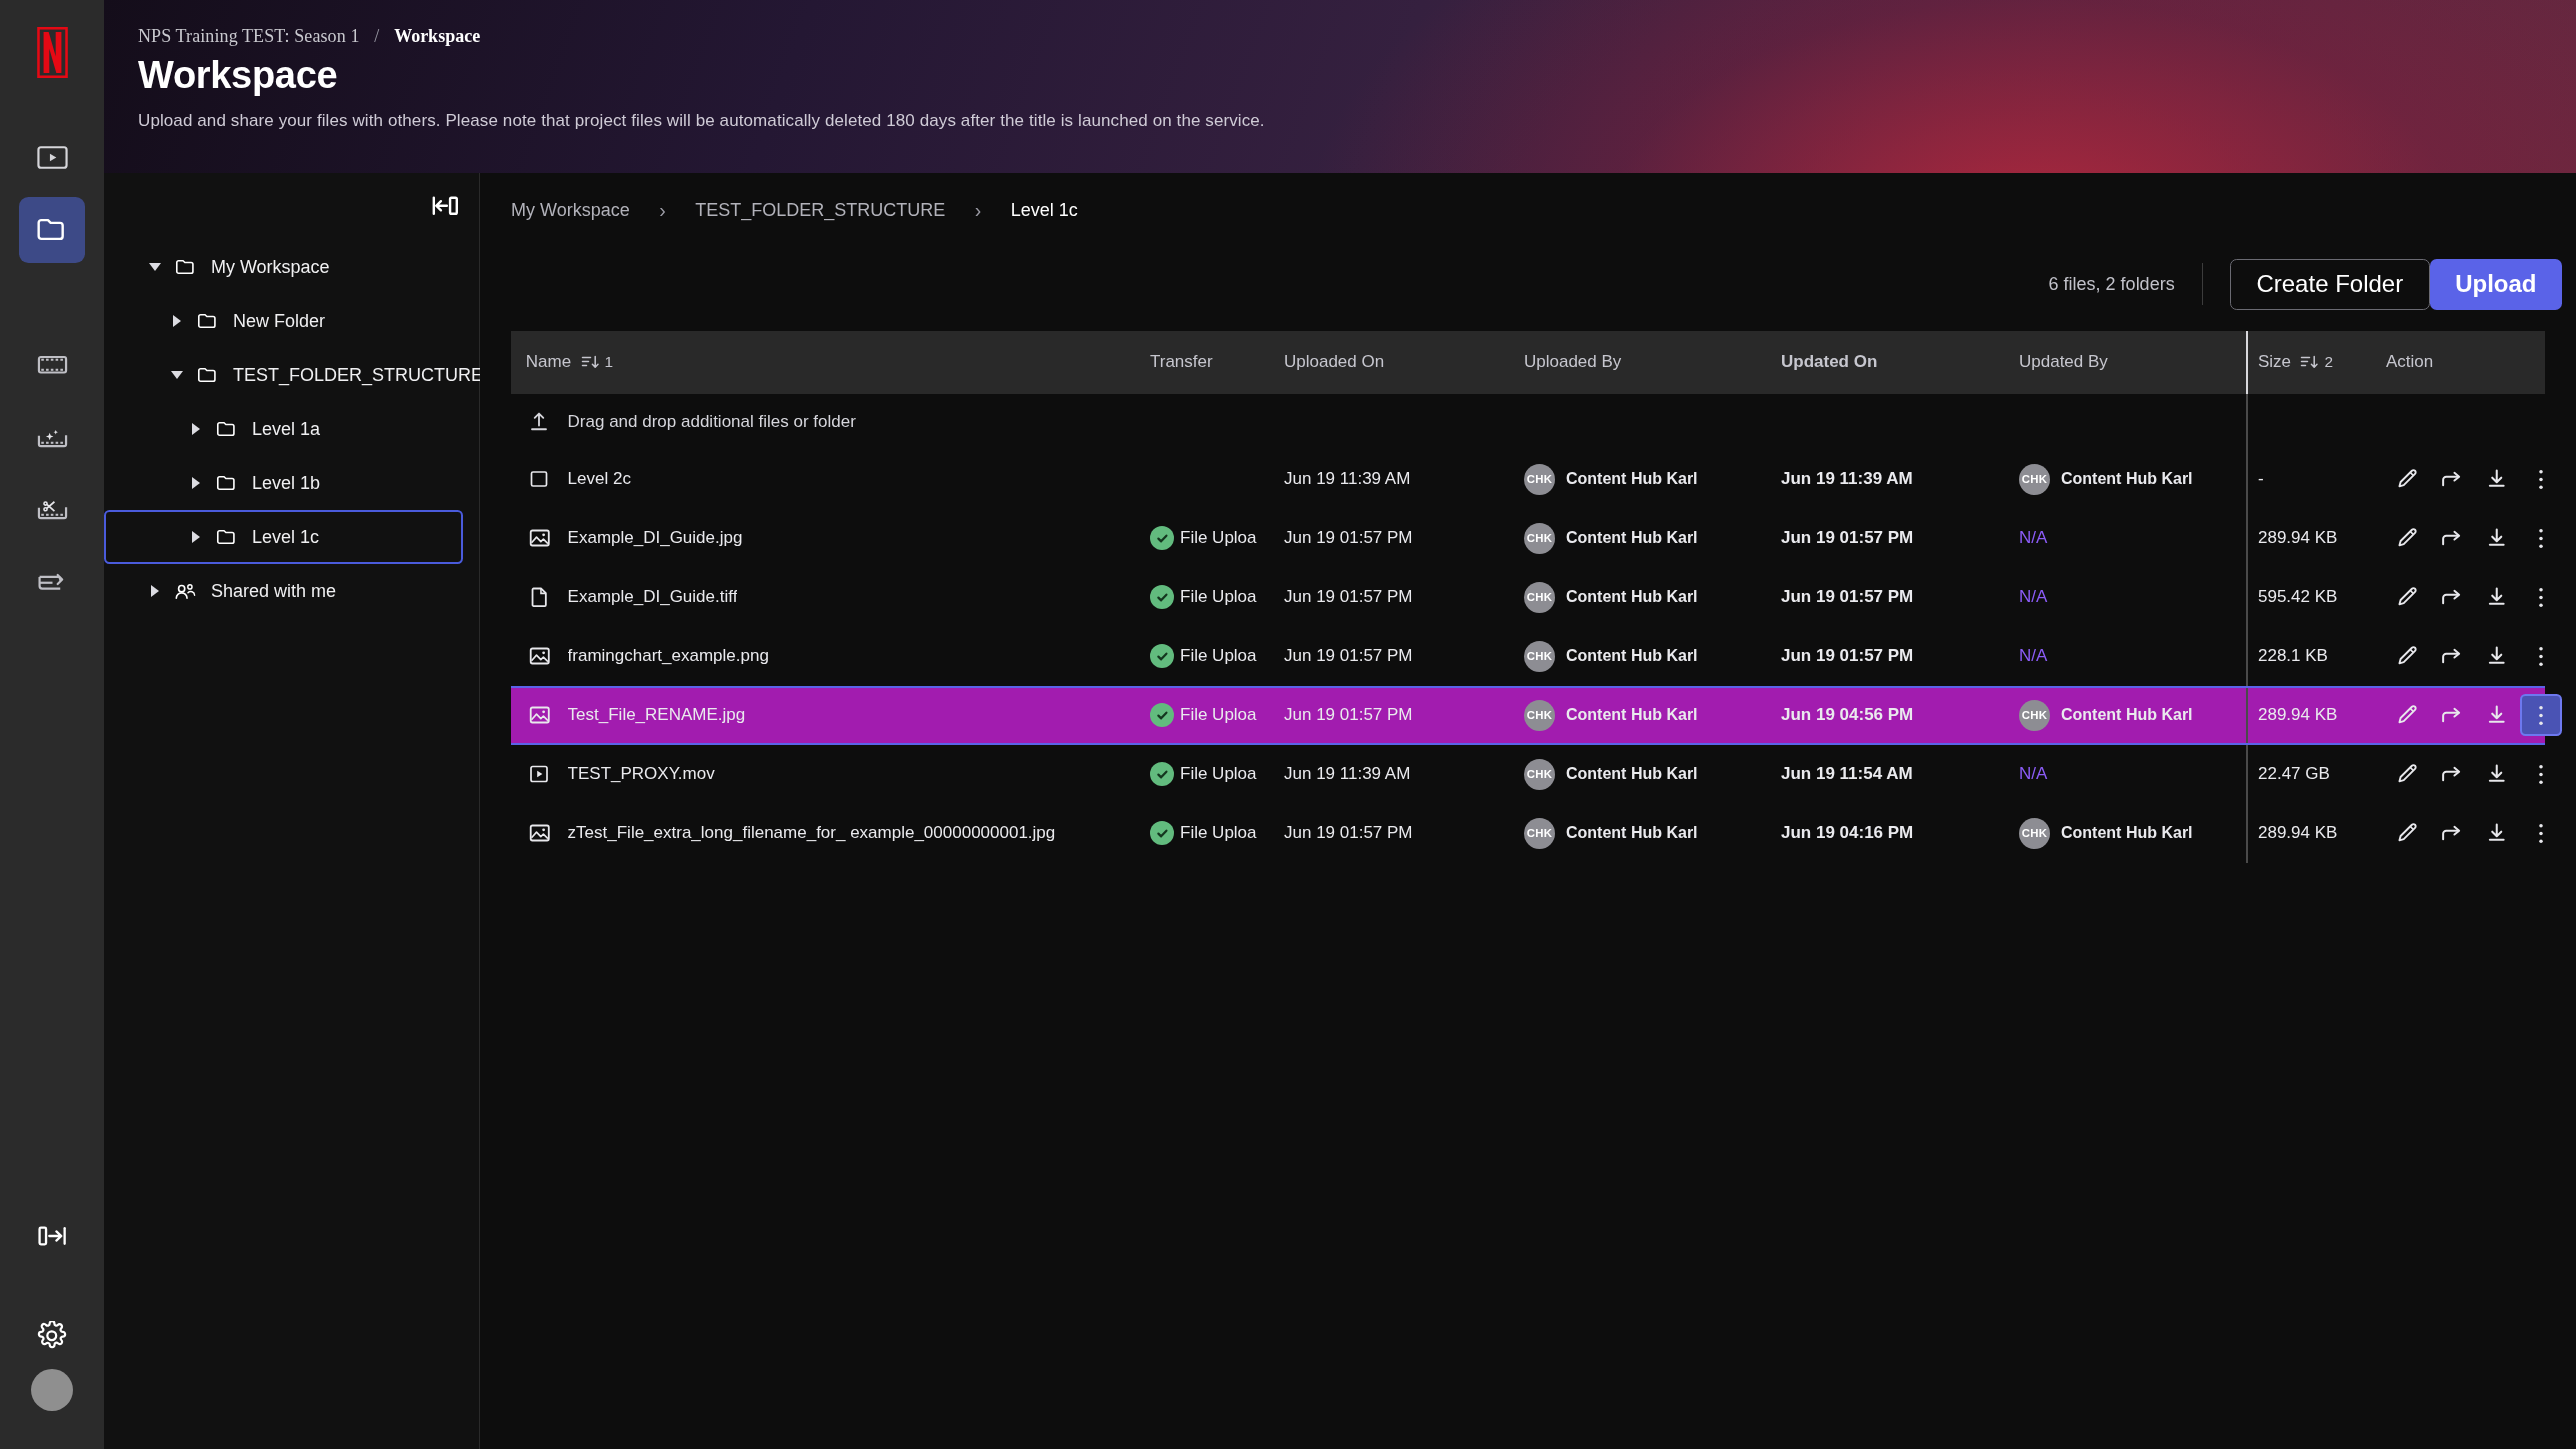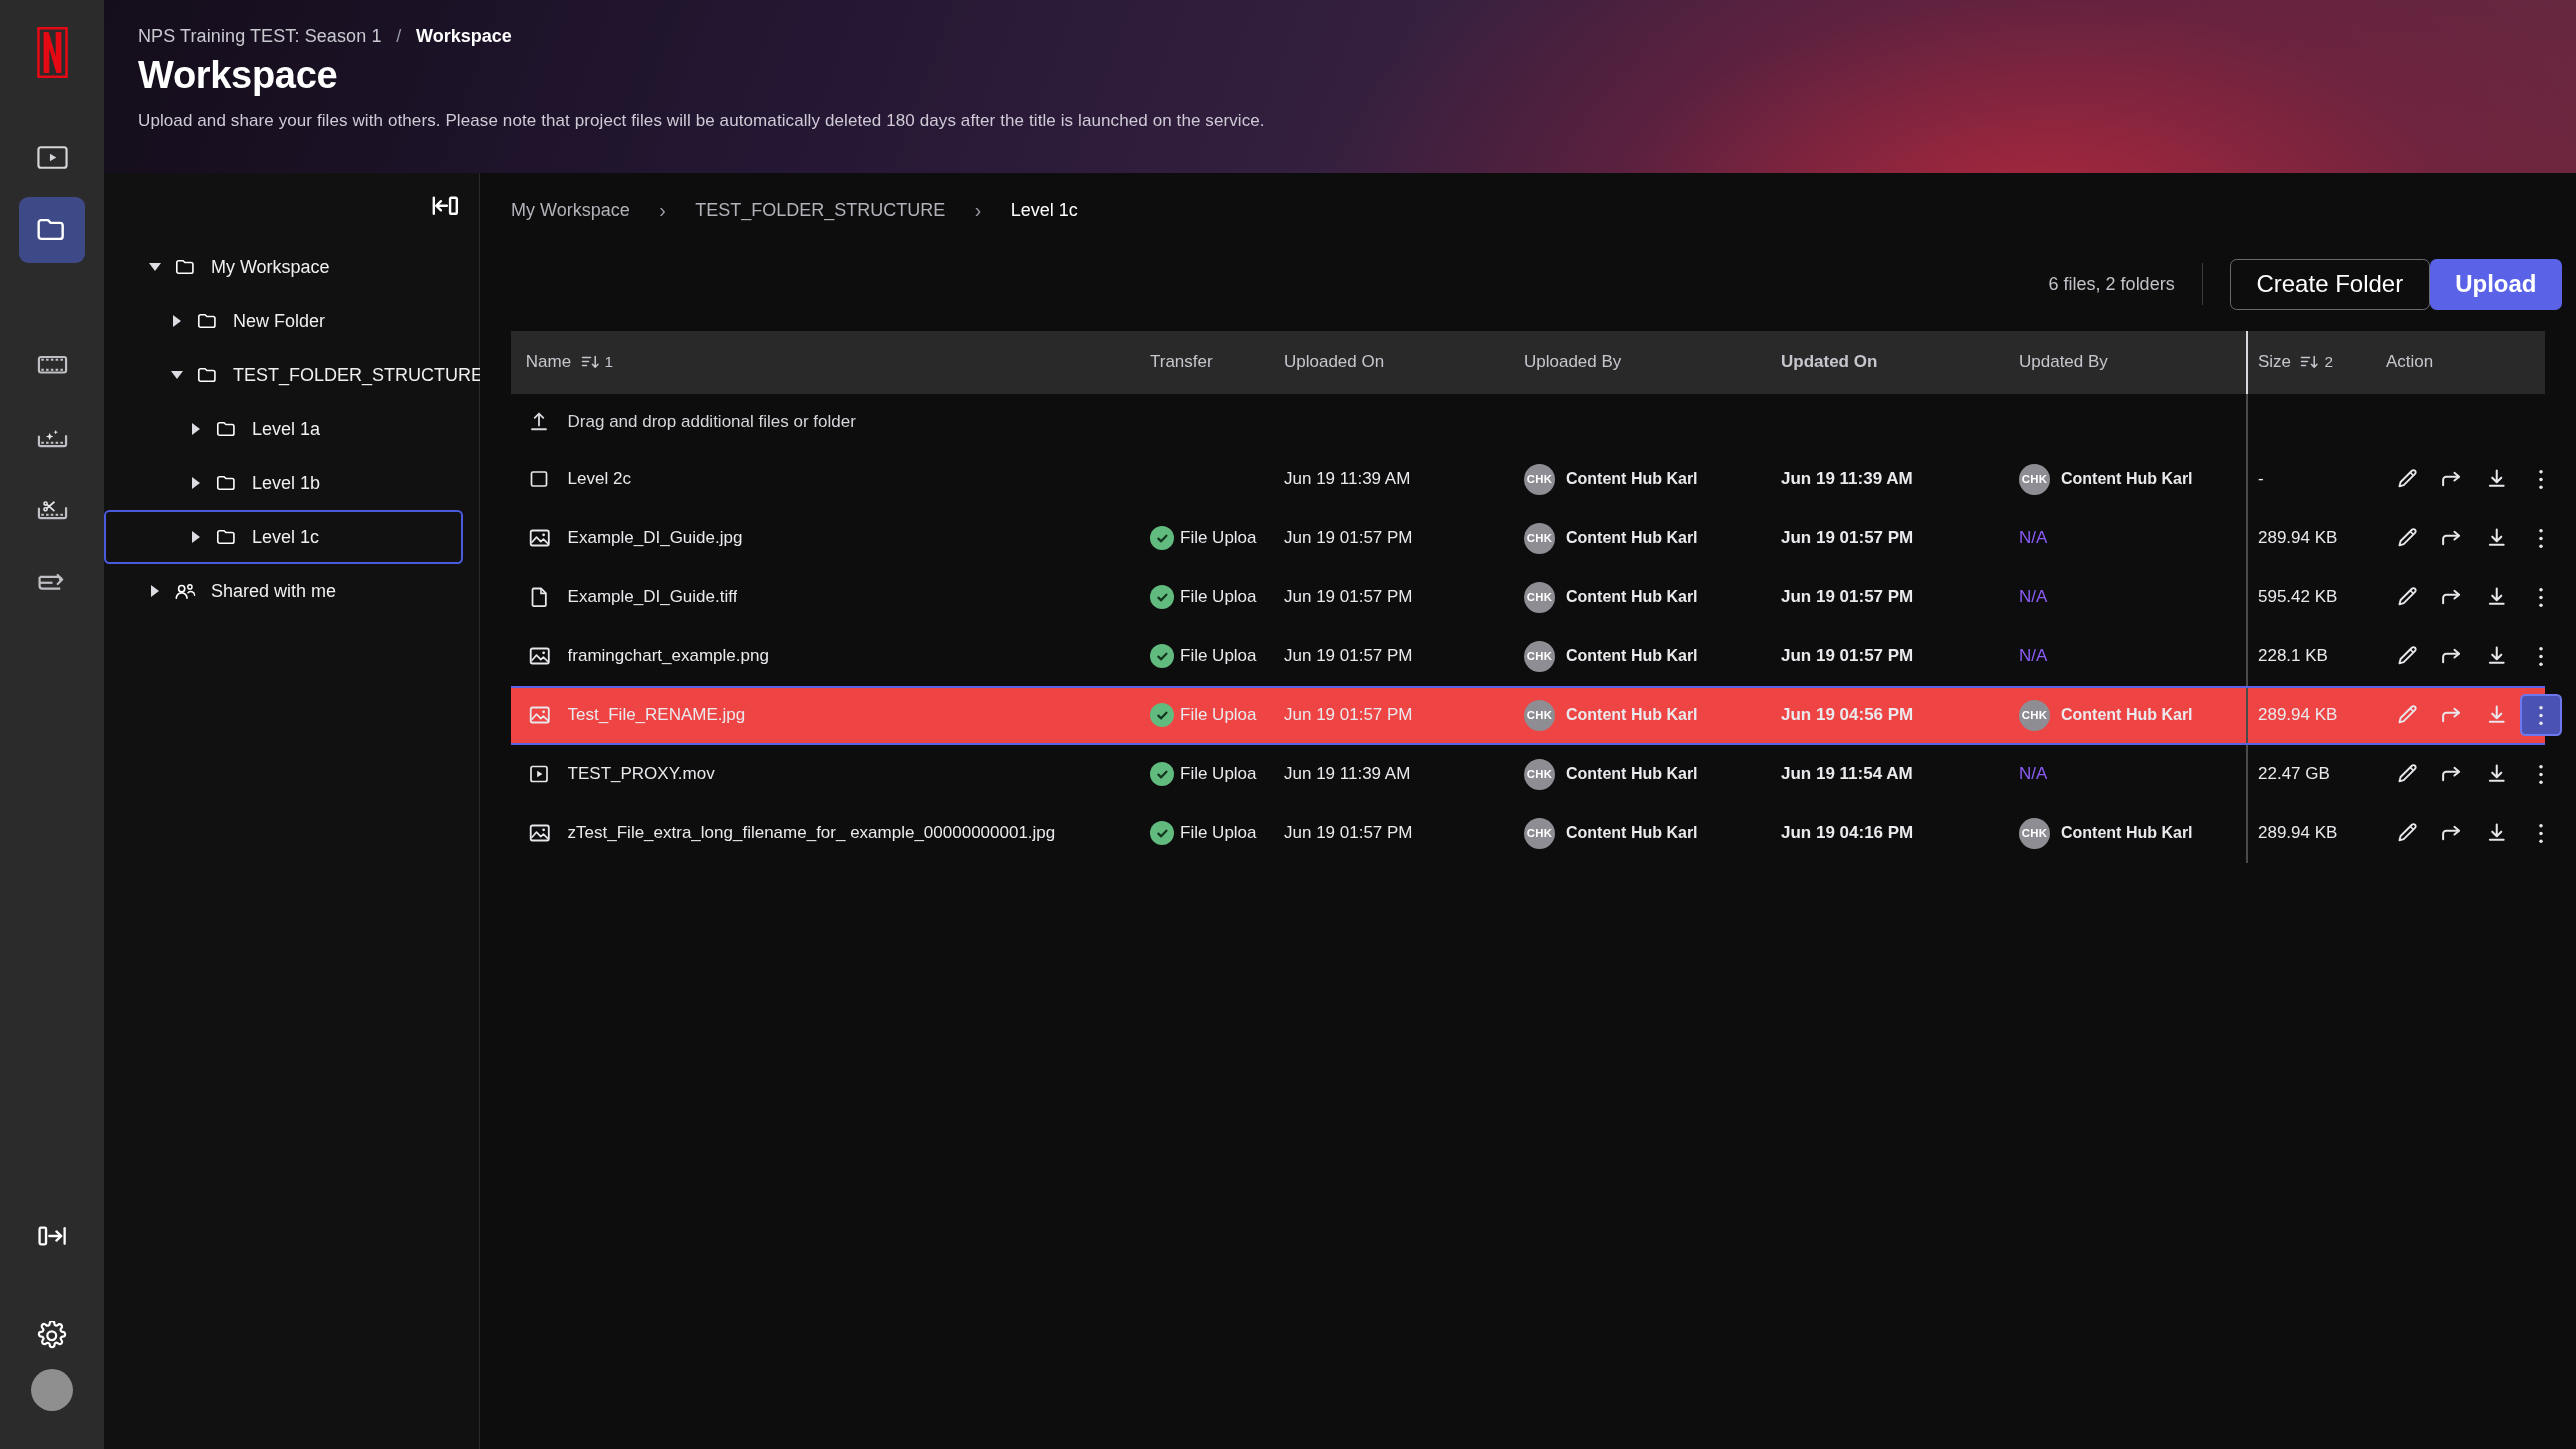--- a/index.html
+++ b/index.html
@@ -37,21 +37,21 @@
 
   
   .banner {
     position: absolute; left: 104px; top: 0;
     width: 2472px; height: 173px;
     background:
       radial-gradient(ellipse 1006px 537px at 78% 130%, rgba(190,40,60,0.85) 0%, rgba(140,30,60,0.35) 42%, rgba(60,25,60,0.0) 72%),
       linear-gradient(110deg, #140d1a 0%, #241733 28%, #35203f 52%, #4a2441 72%, #5b2640 88%, #66283f 100%);
     z-index: 5;
   }
-  .crumb-top { position: absolute; left: 34px; top: 25.5px; display: flex; align-items: flex-end; gap: 14.8px; }
+  .crumb-top { position: absolute; left: 34px; top: 25.5px; display: flex; align-items: flex-end; gap: 14.8px; font-family: Liberation Serif, serif; }
   .crumb-top .c1 { font-size: 18px; color: #c9c9cf; letter-spacing: 0.1px; }
   .crumb-top .bar { color: #9a9aa5; font-size: 18px; }
   .crumb-top .c2 { font-size: 18px; color: #ffffff; font-weight: 600; }
   .banner h1 { position: absolute; left: 34px; top: 54px; font-size: 38px; font-weight: 700; letter-spacing: -0.3px; }
   .banner .sub { position: absolute; left: 34px; top: 111px; font-size: 17px; color: #cfcbd6; letter-spacing: 0.1px; }
 
   
   .body-area { position: absolute; left: 104px; top: 173px; width: 2472px; height: 1276px; display: flex; }
 
   
@@ -97,21 +97,21 @@
   .table { margin: 10.7px 31px 0 31px; position: relative; }
   .thead {
     display: flex; align-items: center; height: 63px; background: #292929;
     font-size: 17px; color: #c6c6ce; position: relative;
   }
   .trow {
     display: flex; align-items: center; height: 59px;
     font-size: 17px; color: #eaeaee; position: relative;
   }
   .trow.dnd { height: 56px; color: #d6d6dc; }
-  .trow.selected { background: #ef4444; border-top: 2px solid #5a63e8; border-bottom: 2px solid #5a63e8; }
+  .trow.selected { background: #a21caf; border-top: 2px solid #5a63e8; border-bottom: 2px solid #5a63e8; }
 
   .c-name  { flex: 0 0 639px; display: flex; align-items: center; padding-left: 14.8px; min-width: 0; }
   .c-tr    { flex: 0 0 134px; display: flex; align-items: center; overflow: hidden; }
   .c-upon  { flex: 0 0 240px; }
   .c-upby  { flex: 0 0 257px; display: flex; align-items: center; }
   .c-updon { flex: 0 0 238px; font-weight: bold; }
   .c-updby { flex: 0 0 219px; display: flex; align-items: center; }
   .c-size  { flex: 0 0 148px; padding-left: 20px; }
   .c-act   { flex: 1 1 auto; display: flex; align-items: center; gap: 0; }
 

